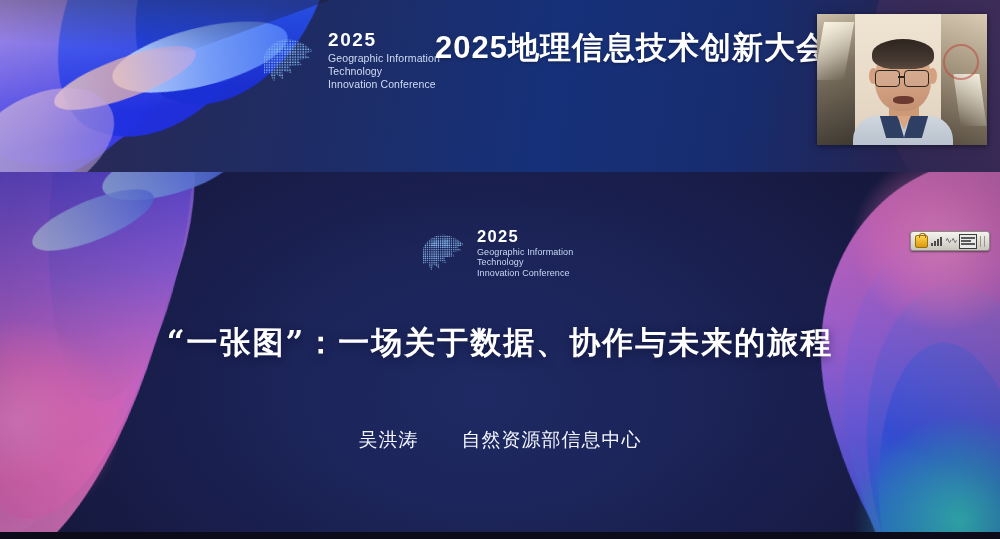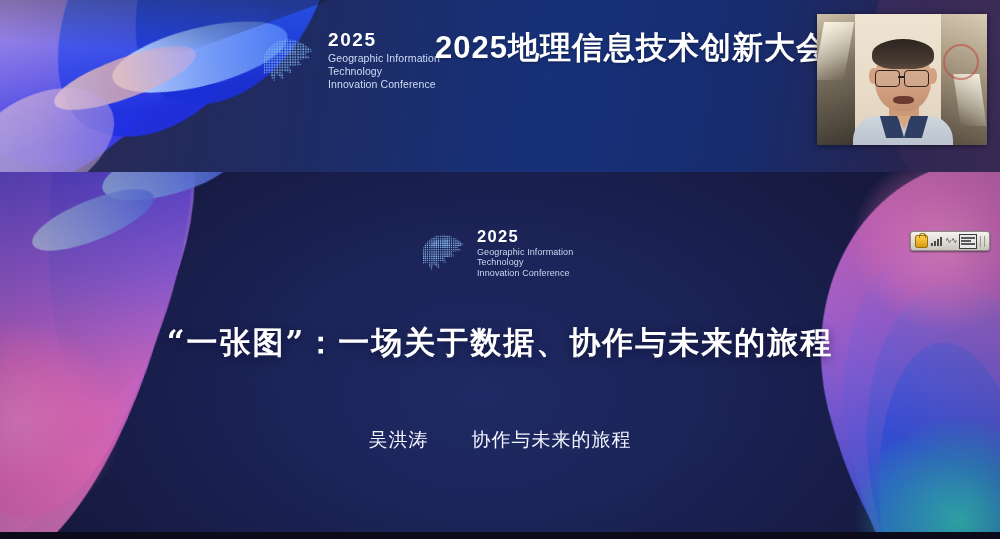--- a/index.html
+++ b/index.html
@@ -264,21 +264,21 @@
         <div class="logo-year">2025</div>
         <div class="logo-sub">Geographic Information</div>
         <div class="logo-sub">Technology</div>
         <div class="logo-sub">Innovation Conference</div>
       </div>
     </div>
 
     <div class="slide-title">“一张图”：一场关于数据、协作与未来的旅程</div>
 
     <div class="presenter">
-      <span class="who">吴洪涛</span><span>协作与未来的旅程</span>
+      <span class="who">吴洪涛</span><span>自然资源部信息中心</span>
     </div>
   </div>
 
   <div class="bottom-strip"></div>
 
   <div class="pip">
     <div class="pip-wall"></div>
     <div class="pip-panelL"></div>
     <div class="pip-lightL"></div>
     <div class="pip-panelR"></div>

